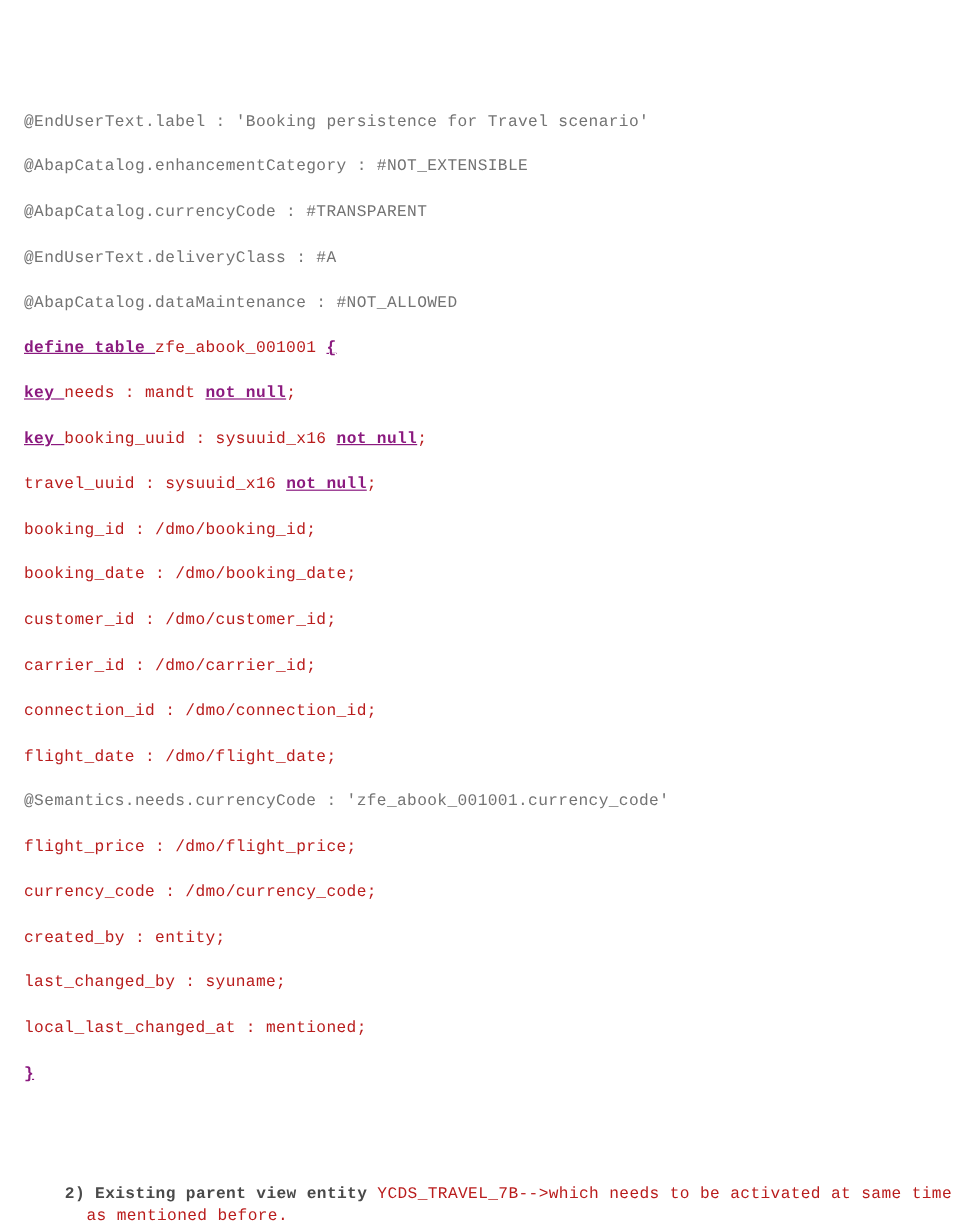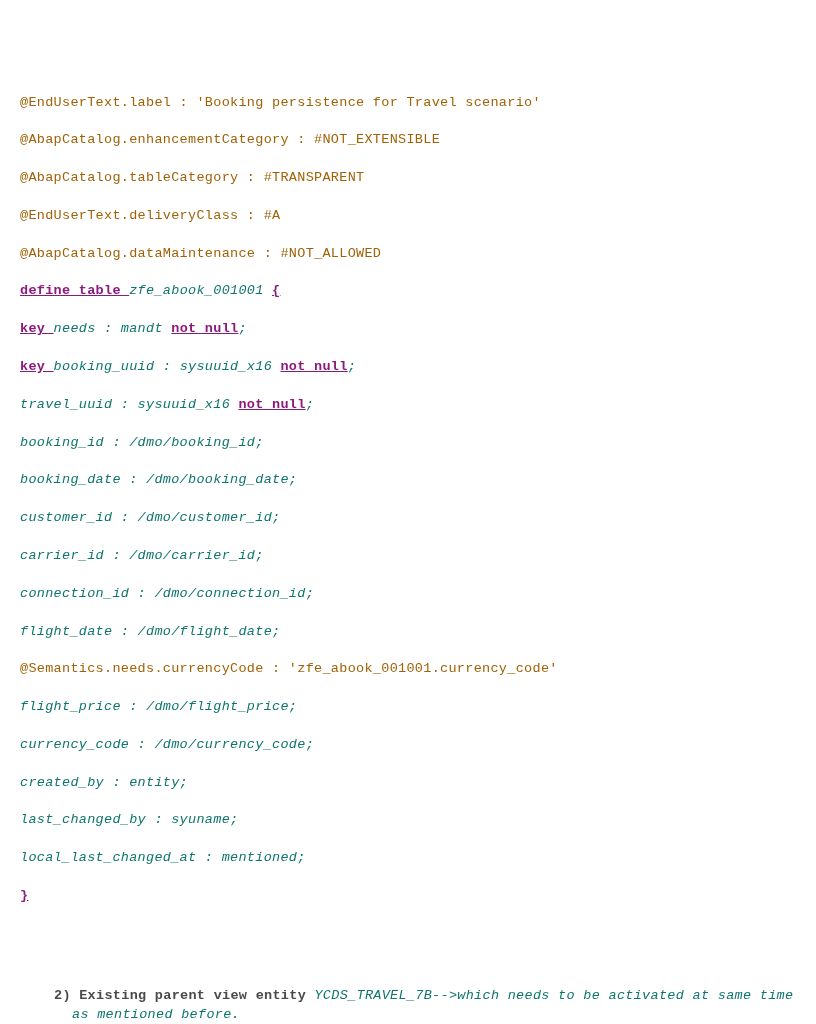--- a/index.html
+++ b/index.html
@@ -10,42 +10,42 @@
     line-height: 1.4;
     color: #4a4a4a;
     background: #ffffff;
     letter-spacing: 0.3px;
     white-space: pre-wrap;
     word-wrap: break-word;
     width: 816px;
     box-sizing: border-box;
   }
   .line { display: block; }
-  .ann { color: #a16207; } 
+  .ann { color: #737373; } 
   .kw { color: #8b1a7f; font-weight: bold; text-decoration: underline; } 
-  .plain { color: #0f766e; font-style: italic; }
+  .plain { color: #b91c1c; }
   .list-block {
     padding-left: 34px;
     margin: 6px 0;
   }
   .list-item {
     display: block;
     text-indent: -18px;
     padding-left: 18px;
   }
   .bold { font-weight: bold; color:#4a4a4a;}
 </style>
 </head>
 <body>
 
 
 
 <span class="line ann">@EndUserText.label : 'Booking persistence for Travel scenario'</span>
 <span class="line ann">@AbapCatalog.enhancementCategory : #NOT_EXTENSIBLE</span>
-<span class="line ann">@AbapCatalog.tableCategory : #TRANSPARENT</span>
+<span class="line ann">@AbapCatalog.currencyCode : #TRANSPARENT</span>
 <span class="line ann">@EndUserText.deliveryClass : #A</span>
 <span class="line ann">@AbapCatalog.dataMaintenance : #NOT_ALLOWED</span>
 <span class="line"><span class="kw">define table </span><span class="plain">zfe_abook_001001 </span><span class="kw">{</span></span>
 <span class="line"><span class="kw">key </span><span class="plain">needs : mandt </span><span class="kw">not null</span><span class="plain">;</span></span>
 <span class="line"><span class="kw">key </span><span class="plain">booking_uuid : sysuuid_x16 </span><span class="kw">not null</span><span class="plain">;</span></span>
 <span class="line"><span class="plain">travel_uuid : sysuuid_x16 </span><span class="kw">not null</span><span class="plain">;</span></span>
 <span class="line plain">booking_id : /dmo/booking_id;</span>
 <span class="line plain">booking_date : /dmo/booking_date;</span>
 <span class="line plain">customer_id : /dmo/customer_id;</span>
 <span class="line plain">carrier_id : /dmo/carrier_id;</span>

